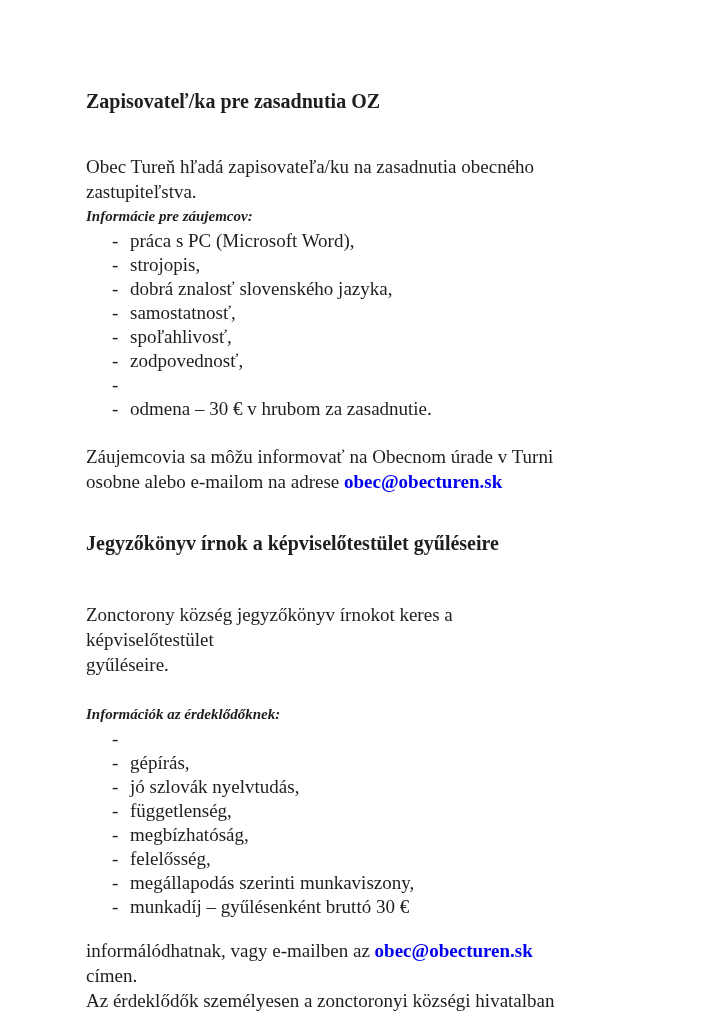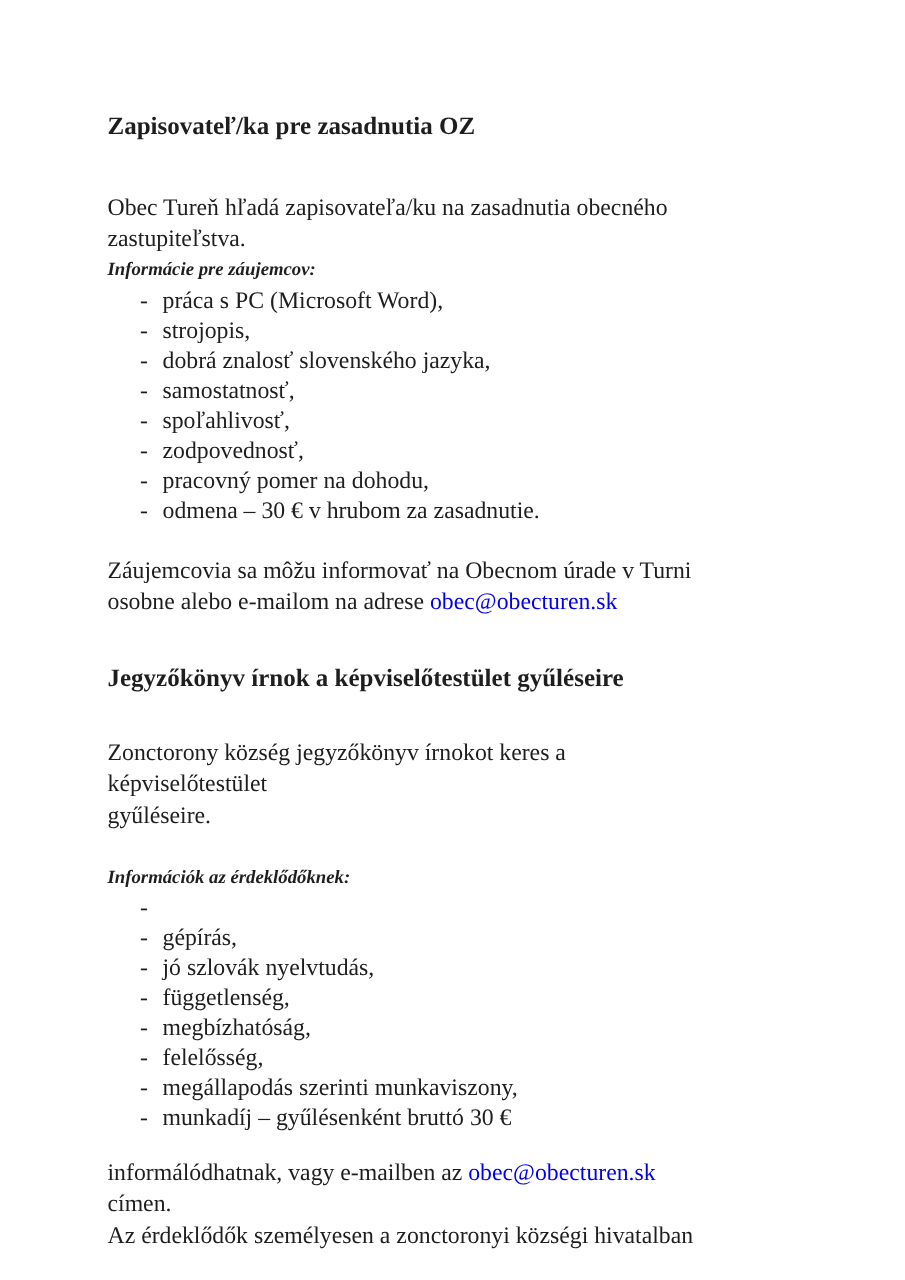--- a/index.html
+++ b/index.html
@@ -21,21 +21,21 @@
     padding: 88px 88px 12px 86px;
   }
   .doc-heading {
     font-size: 20px;
     line-height: 26px;
     font-weight: bold;
     margin: 0 0 40px 0;
   }
   .doc-heading.second {
     margin-top: 36px;
-    margin-bottom: 34px;
+    margin-bottom: 46px;
   }
   .line {
     font-size: 19px;
     line-height: 25px;
   }
   .info-label {
     font-size: 15px;
     line-height: 25px;
     font-weight: bold;
     font-style: italic;
@@ -59,20 +59,21 @@
   .contact {
     margin-top: 23px;
   }
   .contact.last {
     margin-top: 19px;
   }
   a.email-link {
     color: #0000ee;
     text-decoration: none;
     cursor: pointer;
+    font-weight: bold;
   }
 </style>
 </head>
 <body>
 
 <div class="page">
 
   <div>
     <div class="doc-heading">Zapisovateľ/ka pre zasadnutia OZ</div>
 
@@ -101,21 +102,20 @@
       <div class="req-item">
         <span class="dash">-</span>
         <span>spoľahlivosť,</span>
       </div>
       <div class="req-item">
         <span class="dash">-</span>
         <span>zodpovednosť,</span>
       </div>
       <div class="req-item">
         <span class="dash">-</span>
-        <span>pracovný pomer na dohodu,</span>
       </div>
       <div class="req-item">
         <span class="dash">-</span>
         <span>odmena – 30 € v hrubom za zasadnutie.</span>
       </div>
     </div>
 
     <div class="contact">
       <div class="line">Záujemcovia sa môžu informovať na Obecnom úrade v Turni</div>
       <div class="line"><span>osobne alebo e-mailom na adrese </span><a class="email-link">obec@obecturen.sk</a><span></span></div>

